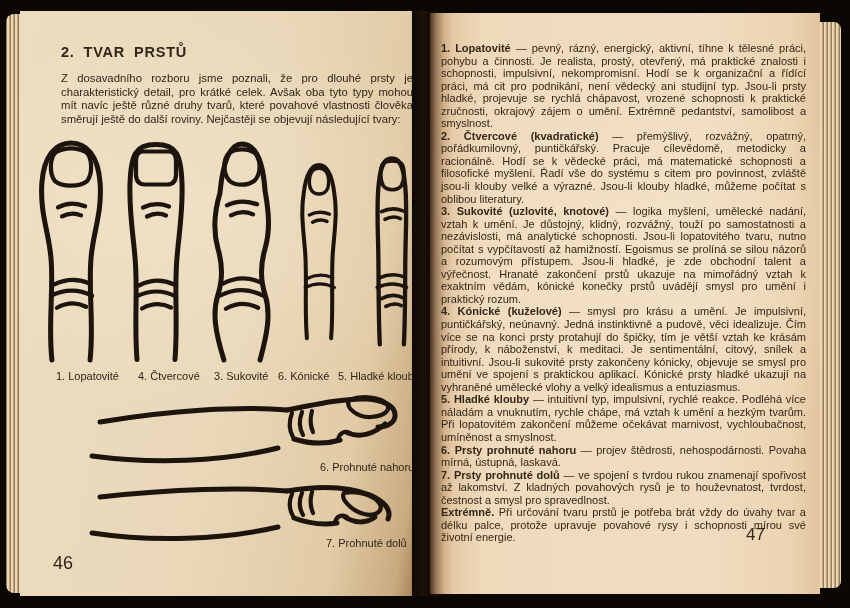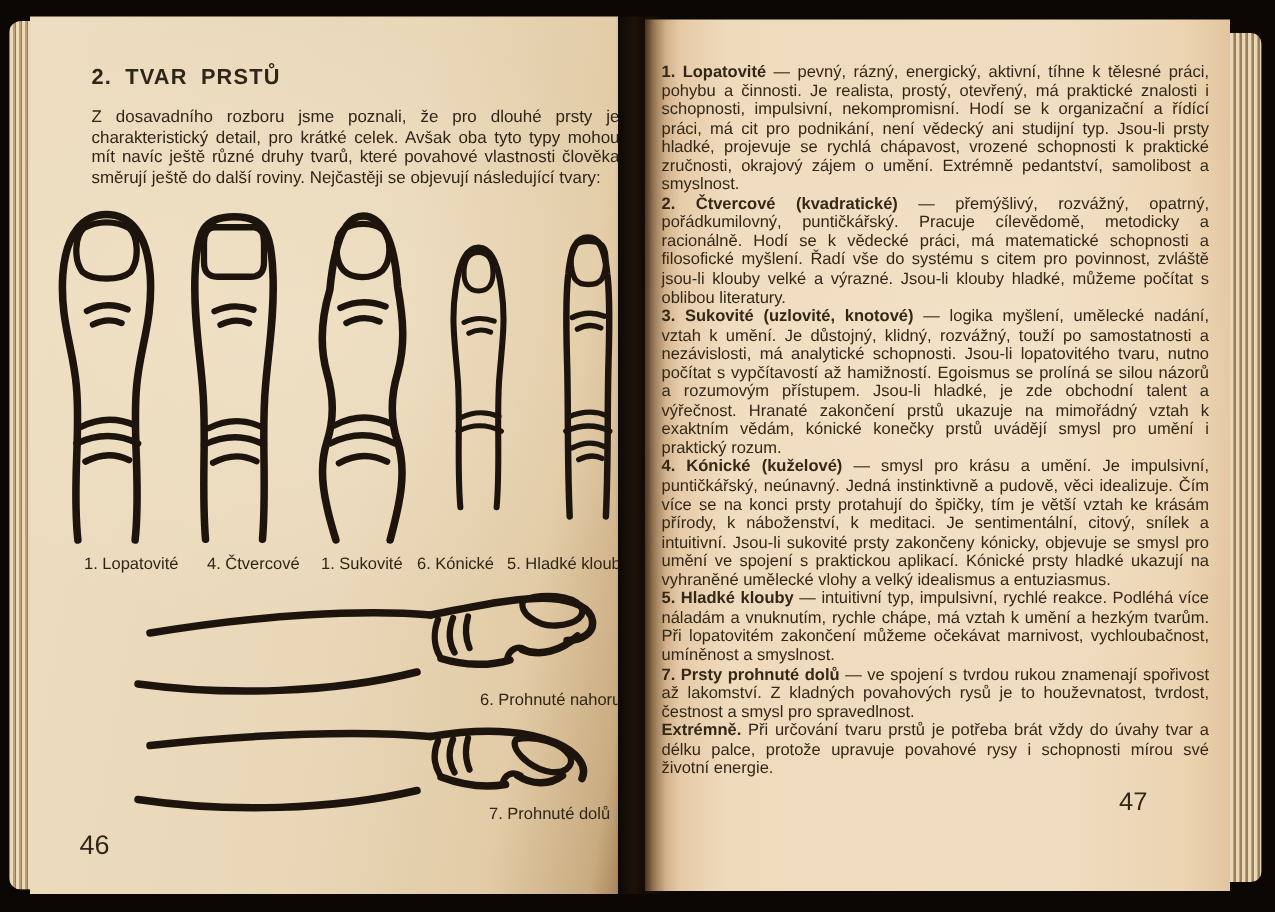--- a/index.html
+++ b/index.html
@@ -115,21 +115,21 @@
       <svg width="62" height="226" viewBox="0 0 72 225">
         <path class="ink w5" d="M 23 222 C 21 180 22 140 21 104 C 20 70 20 48 22 34 C 24 13 29 6 37 6 C 45 6 50 13 52 34 C 54 48 54 70 53 104 C 52 140 53 180 51 222"></path>
         <path class="ink w4" d="M 27 12 C 32 8 43 8 48 12 C 52 16 52 30 48 38 C 44 44 31 44 27 38 C 23 30 23 16 27 12 Z"></path>
         <path class="ink w4" d="M 25 68 Q 37 62 50 67 M 29 77 Q 38 72 47 76"></path>
         <path class="ink w4" d="M 22 145 Q 38 138 52 144 M 20 156 Q 38 148 54 156 M 25 169 Q 38 162 50 168 M 30 178 Q 40 173 48 177"></path>
       </svg>
     </div>
 
     <span class="cap cap1">1. Lopatovité</span>
     <span class="cap cap2">4. Čtvercové</span>
-    <span class="cap cap3">1. Sukovité</span>
+    <span class="cap cap3">3. Sukovité</span>
     <span class="cap cap4">6. Kónické</span>
     <span class="cap cap5">5. Hladké klouby</span>
 
     <svg class="figH fig6" width="330" height="86" viewBox="0 0 330 86">
       <path class="ink w5" d="M 18 40 C 90 28 160 24 205 28"></path>
       <path class="ink w4" d="M 210 31 C 207 39 207 48 211 55 M 220 30 C 217 38 217 46 221 53 M 230 29 C 228 36 228 43 231 50"></path>
       <path class="ink w5" d="M 205 28 C 240 21 265 16 285 17 C 300 18 312 23 313 32 C 314 40 306 45 296 45"></path>
       <path class="ink w4" d="M 267 18 C 280 13 299 15 305 22 C 309 28 303 34 289 35 C 276 36 263 26 267 18 Z"></path>
       <path class="ink w5" d="M 212 57 C 228 62 245 62 258 58"></path>
       <path class="ink w4" d="M 256 58 C 257 51 263 48 268 51"></path>
@@ -153,20 +153,21 @@
     <span class="pn-left">46</span>
   </div>
 
   <div class="page page-right">
     <div class="rp-text">
       <p><span class="lead">1. Lopatovité</span> <span>— pevný, rázný, energický, aktivní, tíhne k tělesné práci, pohybu a činnosti. Je realista, prostý, otevřený, má praktické znalosti i schopnosti, impulsivní, nekompromisní. Hodí se k organizační a řídící práci, má cit pro podnikání, není vědecký ani studijní typ. Jsou-li prsty hladké, projevuje se rychlá chápavost, vrozené schopnosti k praktické zručnosti, okrajový zájem o umění. Extrémně pedantství, samolibost a smyslnost.</span></p>
       <p><span class="lead">2. Čtvercové (kvadratické)</span> <span>— přemýšlivý, rozvážný, opatrný, pořádkumilovný, puntičkářský. Pracuje cílevědomě, metodicky a racionálně. Hodí se k vědecké práci, má matematické schopnosti a filosofické myšlení. Řadí vše do systému s citem pro povinnost, zvláště jsou-li klouby velké a výrazné. Jsou-li klouby hladké, můžeme počítat s oblibou literatury.</span></p>
       <p><span class="lead">3. Sukovité (uzlovité, knotové)</span> <span>— logika myšlení, umělecké nadání, vztah k umění. Je důstojný, klidný, rozvážný, touží po samostatnosti a nezávislosti, má analytické schopnosti. Jsou-li lopatovitého tvaru, nutno počítat s vypčítavostí až hamižností. Egoismus se prolíná se silou názorů a rozumovým přístupem. Jsou-li hladké, je zde obchodní talent a výřečnost. Hranaté zakončení prstů ukazuje na mimořádný vztah k exaktním vědám, kónické konečky prstů uvádějí smysl pro umění i praktický rozum.</span></p>
       <p><span class="lead">4. Kónické (kuželové)</span> <span>— smysl pro krásu a umění. Je impulsivní, puntičkářský, neúnavný. Jedná instinktivně a pudově, věci idealizuje. Čím více se na konci prsty protahují do špičky, tím je větší vztah ke krásám přírody, k náboženství, k meditaci. Je sentimentální, citový, snílek a intuitivní. Jsou-li sukovité prsty zakončeny kónicky, objevuje se smysl pro umění ve spojení s praktickou aplikací. Kónické prsty hladké ukazují na vyhraněné umělecké vlohy a velký idealismus a entuziasmus.</span></p>
       <p><span class="lead">5. Hladké klouby</span> <span>— intuitivní typ, impulsivní, rychlé reakce. Podléhá více náladám a vnuknutím, rychle chápe, má vztah k umění a hezkým tvarům. Při lopatovitém zakončení můžeme očekávat marnivost, vychloubačnost, umíněnost a smyslnost.</span></p>
+      <p><span class="lead">6. Prsty prohnuté nahoru</span> <span>— projev štědrosti, nehospodárnosti. Povaha mírná, ústupná, laskavá.</span></p>
       <p><span class="lead">7. Prsty prohnuté dolů</span> <span>— ve spojení s tvrdou rukou znamenají spořivost až lakomství. Z kladných povahových rysů je to houževnatost, tvrdost, čestnost a smysl pro spravedlnost.</span></p>
       <p><span class="lead">Extrémně.</span> <span>Při určování tvaru prstů je potřeba brát vždy do úvahy tvar a délku palce, protože upravuje povahové rysy i schopnosti mírou své životní energie.</span></p>
     </div>
     <span class="pn-right">47</span>
   </div>
 
   <div class="gutter"></div>
 </div>
 
 </body></html>

